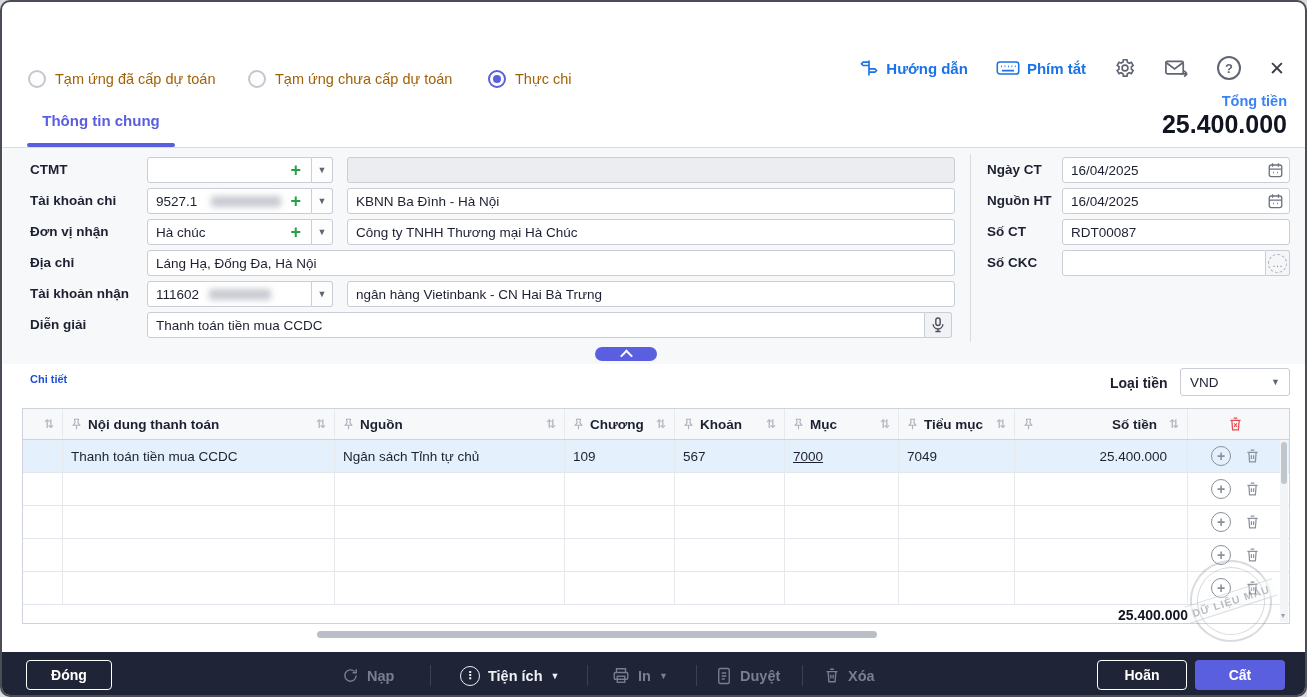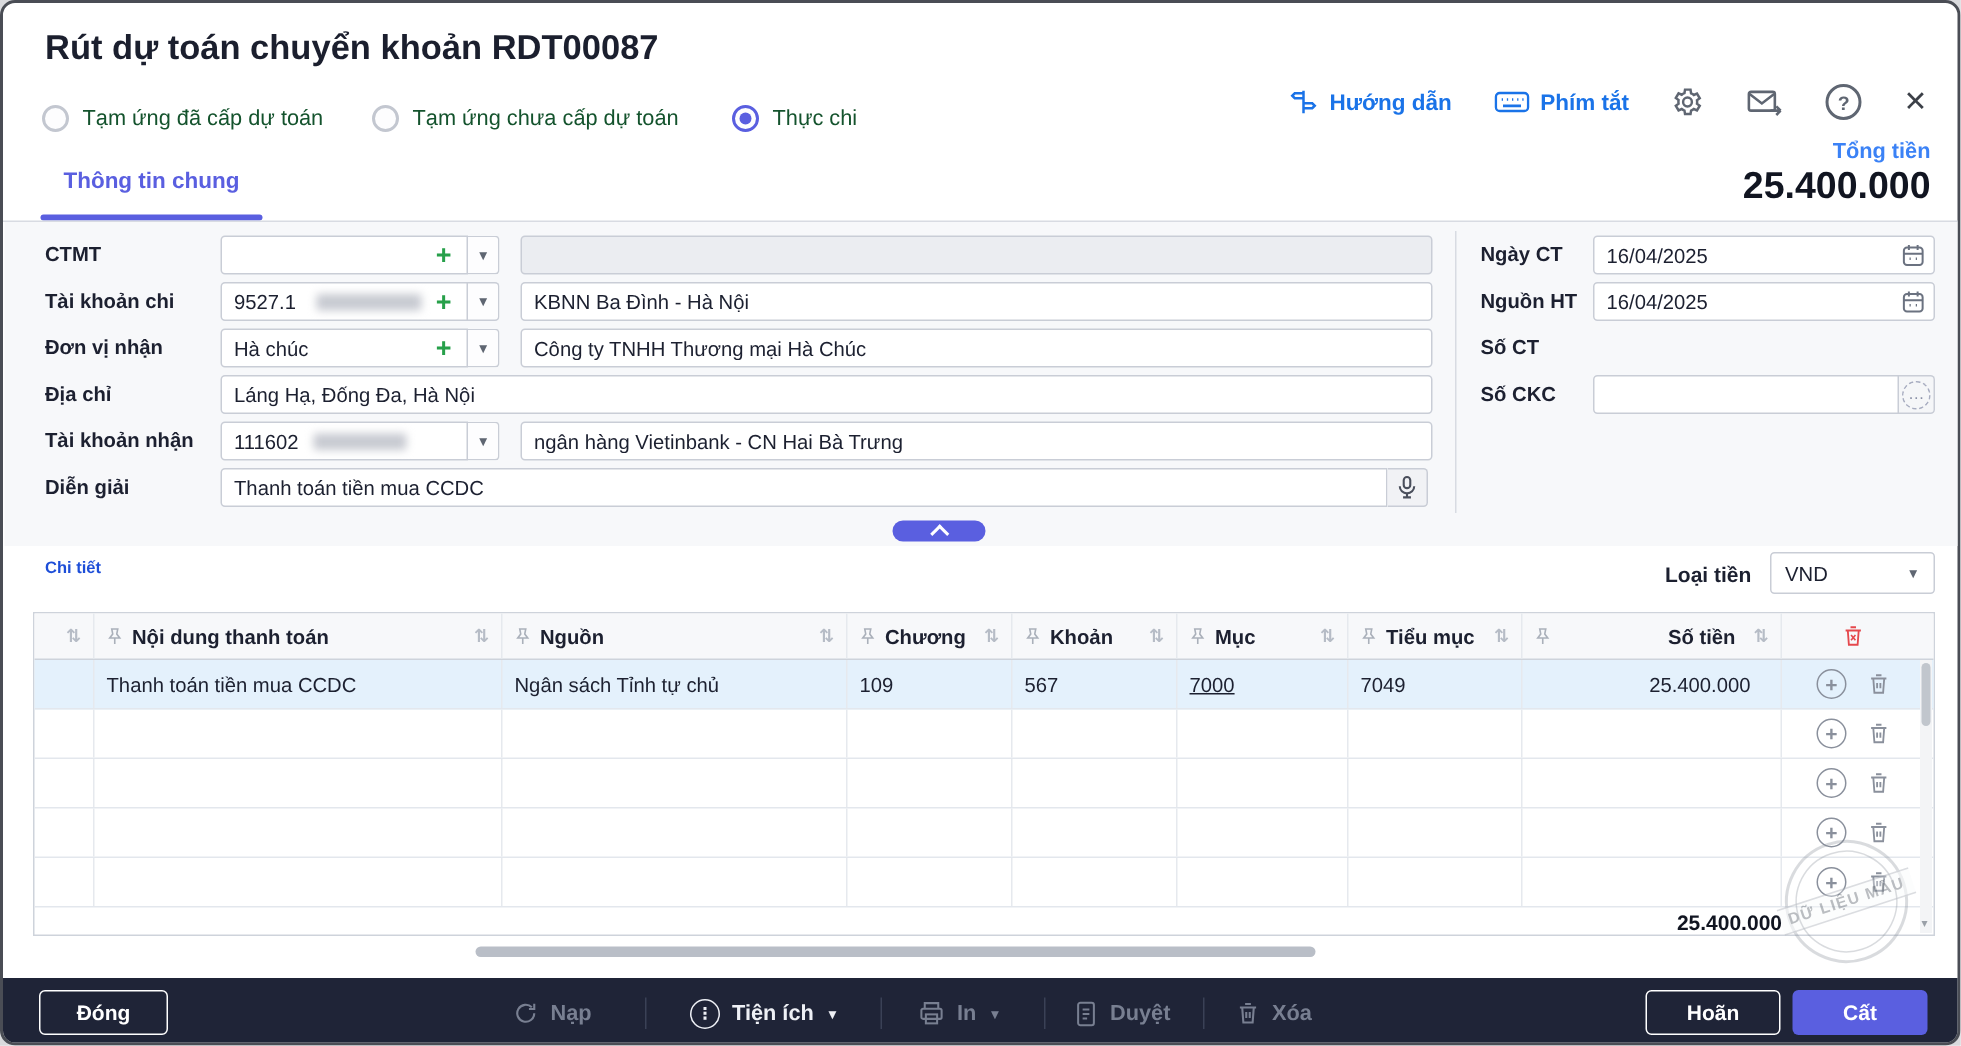--- a/index.html
+++ b/index.html
@@ -6,21 +6,21 @@
   #window{position:relative;width:1307px;height:697px;background:#fff;border:2px solid #4a4d55;border-radius:10px;box-sizing:border-box;overflow:hidden;}
   .abs{position:absolute;}
   
   .title{left:28px;top:16px;font-size:23px;font-weight:700;color:#1b1f2e;}
   .hdr-right{right:20px;top:22px;display:flex;align-items:center;gap:28px;margin-top:32px;}
   .hdr-link{display:flex;align-items:center;gap:7px;color:#1a73e8;font-size:15px;font-weight:600;cursor:pointer;}
   .hdr-icon{color:#5f6672;font-size:22px;line-height:1;cursor:pointer;display:flex;align-items:center;}
   .help-circ{width:20px;height:20px;border:2px solid #5f6672;border-radius:50%;display:flex;align-items:center;justify-content:center;font-size:13px;font-weight:700;color:#5f6672;}
   .close-x{font-size:19px;color:#3c4048;}
   
-  .radio-item{display:flex;align-items:center;gap:9px;font-size:14.5px;font-weight:500;color:#14532d;cursor:pointer;}
+  .radio-item{display:flex;align-items:center;gap:9px;font-size:14.5px;font-weight:500;color:#a16207;cursor:pointer;}
   .radio{width:18px;height:18px;border:2px solid #c3c7d0;border-radius:50%;background:#fdfdfe;box-sizing:border-box;}
   .radio.checked{border-color:#5a5fe0;position:relative;}
   .radio.checked::after{content:"";position:absolute;left:3px;top:3px;width:8px;height:8px;border-radius:50%;background:#5a5fe0;}
   
   .tab{left:25px;top:110px;width:148px;text-align:center;font-size:15px;font-weight:600;color:#5a5fe0;cursor:pointer;}
   .tab-underline{left:25px;top:141px;width:148px;height:4px;background:#5a5fe0;border-radius:2px;}
   .hr-tabs{left:0;top:145px;width:1307px;border-top:1px solid #d8dbe2;}
   .total-wrap{right:18px;top:91px;text-align:right;}
   .total-label{font-size:14.5px;font-weight:700;color:#3b82f6;}
   .total-value{font-size:25px;font-weight:700;color:#111521;margin-top:1px;}
@@ -76,21 +76,20 @@
   .lit{color:#eef0f5;}
   .ft-div{position:absolute;top:13px;width:1px;height:21px;background:#3a4156;}
   .tools-circ{width:18px;height:18px;border:1.6px solid #eef0f5;border-radius:50%;display:flex;align-items:center;justify-content:center;font-size:11px;color:#eef0f5;font-weight:700;}
   svg{display:block;}
 </style>
 </head>
 <body>
 
 <div id="window">
 
-  <div class="abs title">Rút dự toán chuyển khoản RDT00087</div>
 
   <div class="abs hdr-right">
     <div class="hdr-link">
       <span>
         <svg width="20" height="20" viewBox="0 0 24 24" fill="none" stroke="#1a73e8" stroke-width="2">
             <path d="M12 3v18"></path>
             <path d="M12 5h-7l-2 2 2 2h7"></path>
             <path d="M12 13h7l2 2-2 2h-7"></path>
           </svg>
       </span>
@@ -224,20 +223,21 @@
   <div class="abs" style="left:1060px;top:186px;width:228px;">
     <input class="inp" value="16/04/2025" style="">
     <span class="cal-icon">
       <svg width="15" height="16" viewBox="0 0 18 19" fill="none" stroke="#6b7280" stroke-width="1.6">
           <rect x="1.5" y="3.5" width="15" height="14" rx="2.5"></rect>
           <path d="M5.5 1.5v4M12.5 1.5v4M1.5 8.5h15"></path>
           <path d="M6 12.5h1M11 12.5h1" stroke-width="2"></path>
         </svg>
     </span>
   </div>
+  <input class="abs inp" style="left: 1060px; top: 217px; width: 228px;" value="RDT00087">
   <div class="abs" style="left:1060px;top:248px;display:flex;width:228px;">
     <input class="inp" style="border-radius: 3px 0px 0px 3px;" value="">
     <span class="icon-btn" style="width:27px;background:#f5f6f8;">
         <span class="ellipsis-circ">…</span>
       </span>
   </div>
 
   <div class="abs pill">
       <span class="chev-up"></span>
     </div>

